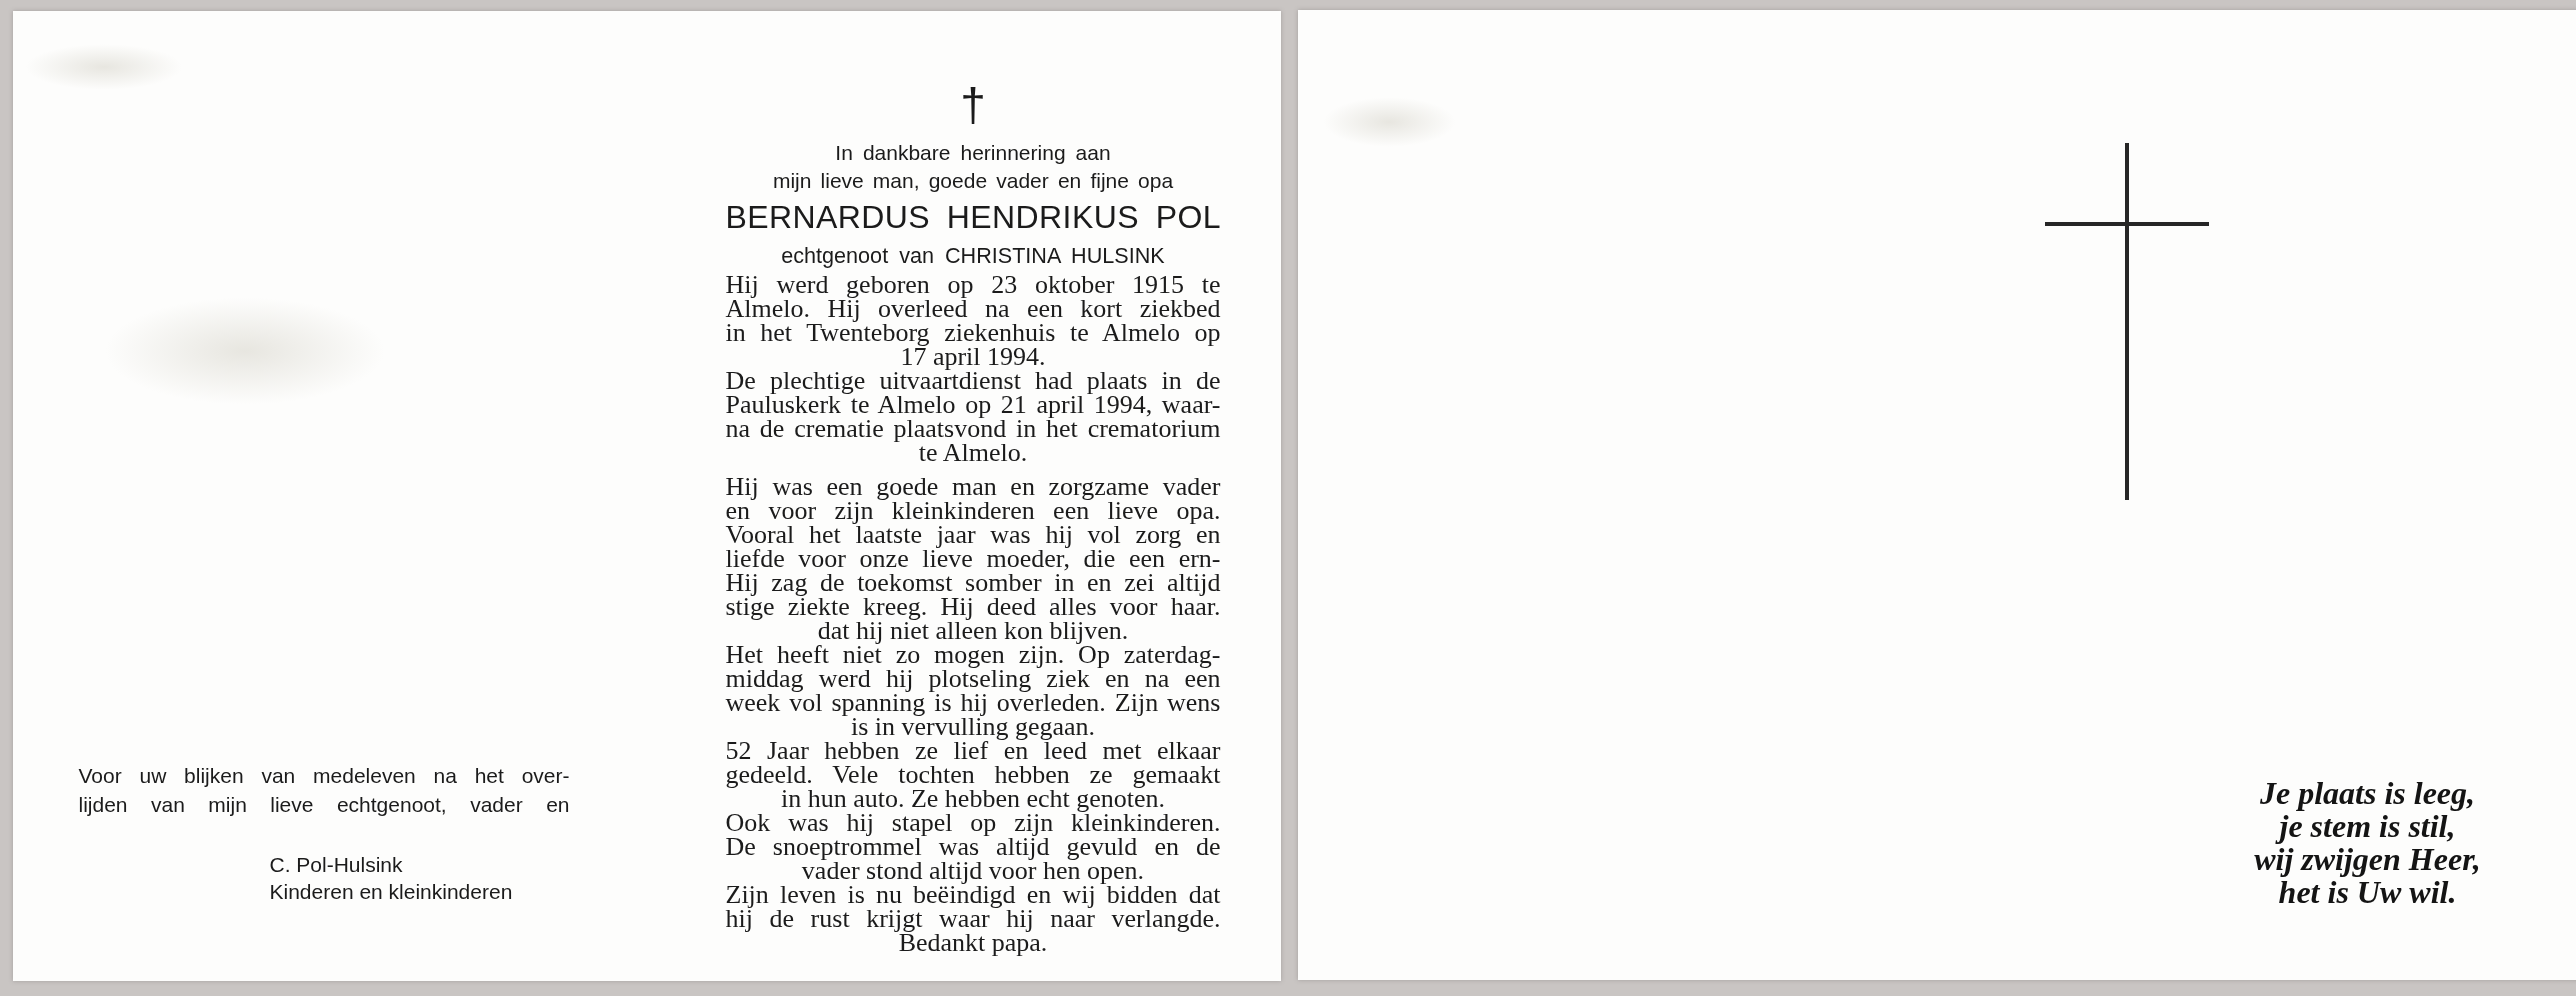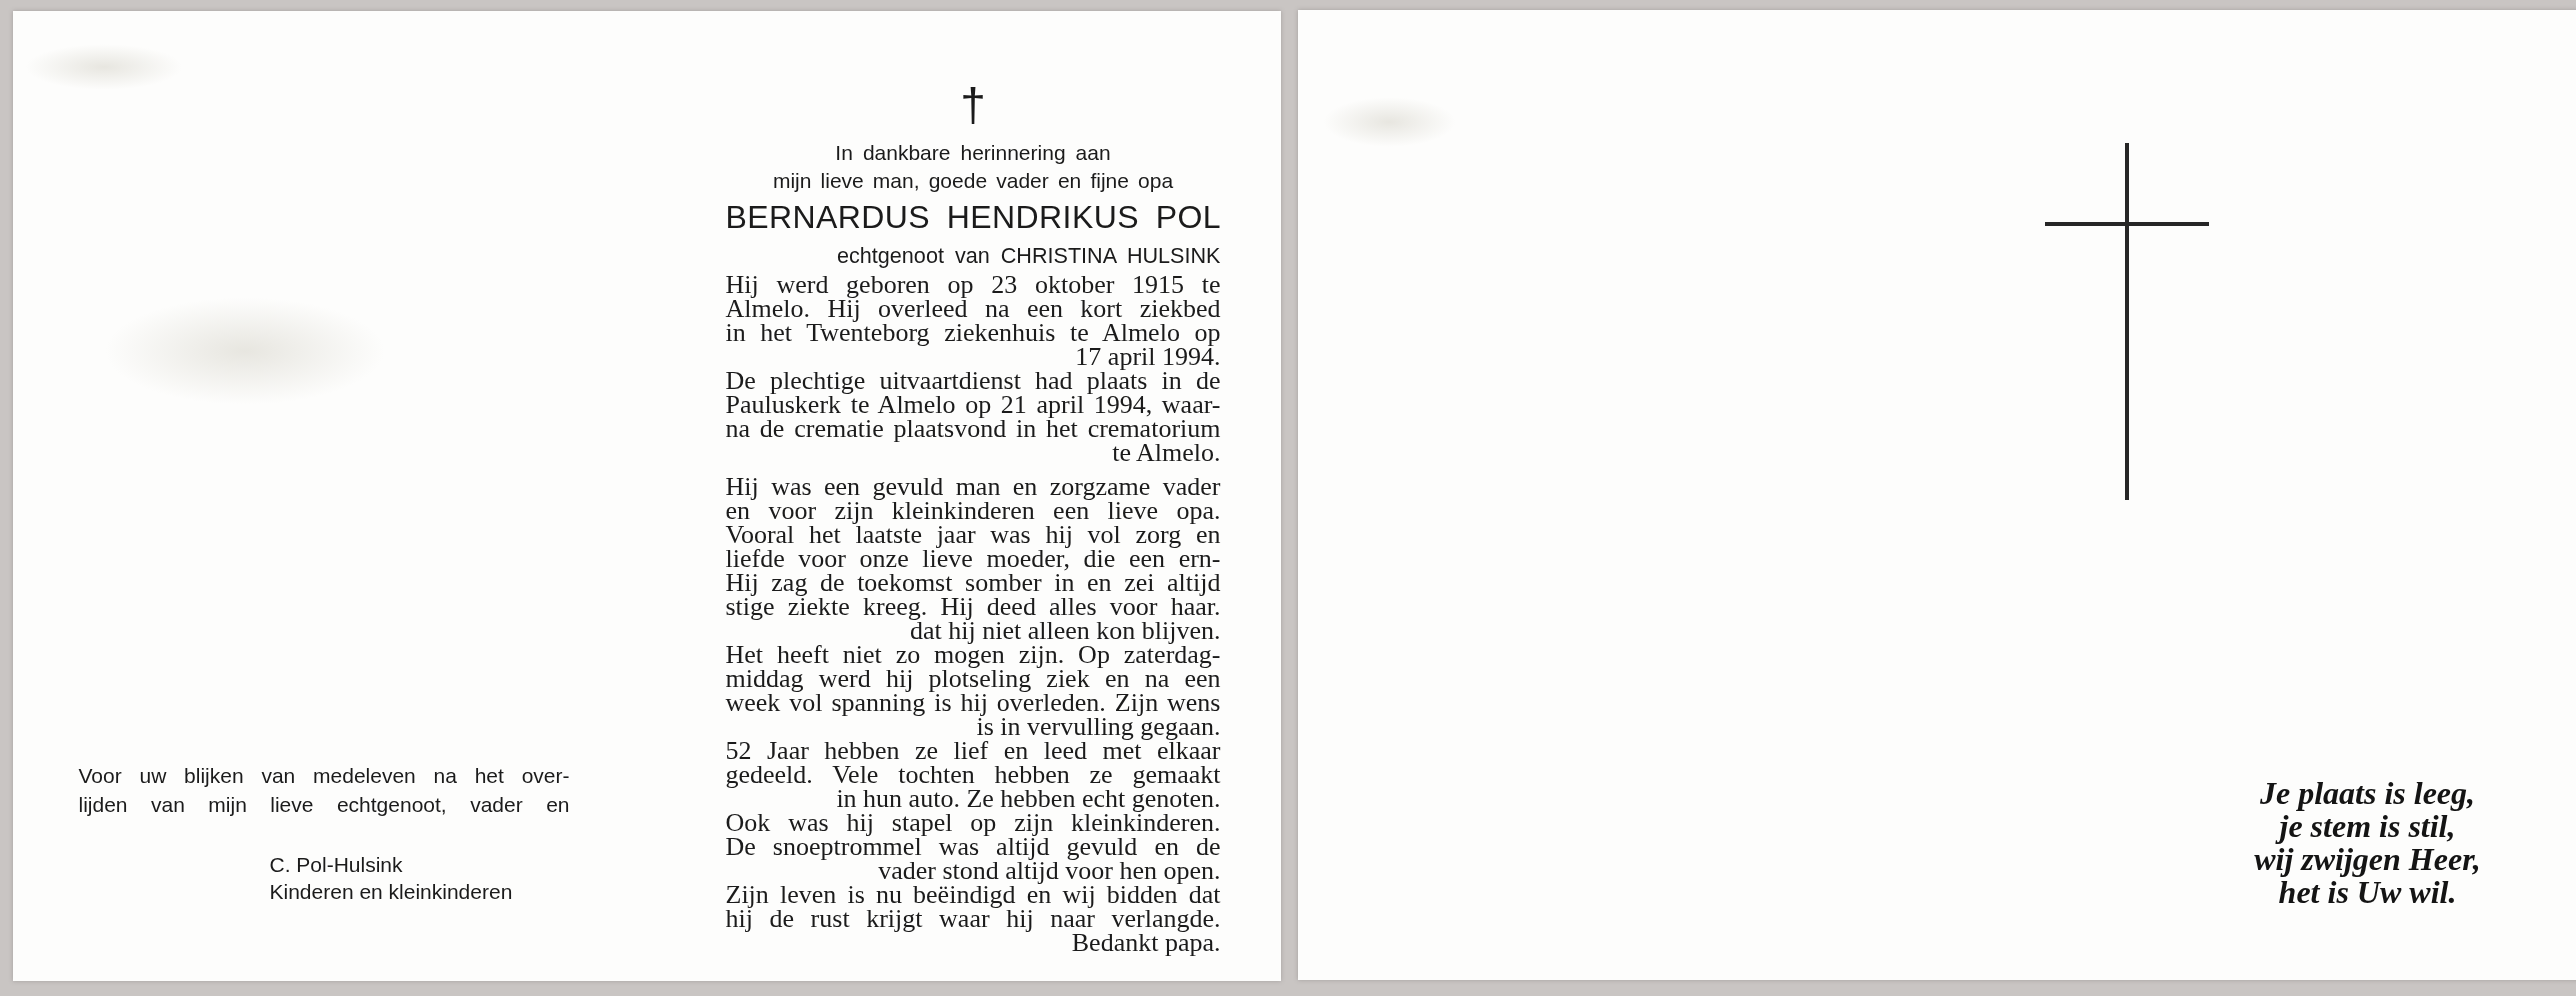--- a/index.html
+++ b/index.html
@@ -19,25 +19,25 @@
   .smudge{position:absolute;border-radius:50%;
     background:radial-gradient(ellipse at center, rgba(205,202,190,0.45), rgba(205,202,190,0) 70%);
     pointer-events:none;}
 
   
   .col{position:absolute;left:713px;width:495px;}
   .dagger{top:71px;font-size:46px;line-height:1;text-align:center;}
   .intro1{top:130px;font-size:21px;word-spacing:4.2px;text-align:center;white-space:nowrap;}
   .intro2{top:158px;font-size:21px;word-spacing:3.3px;text-align:center;white-space:nowrap;}
   .name{top:188px;font-size:32px;word-spacing:7.5px;text-align:center;white-space:nowrap;letter-spacing:0.4px;}
-  .subtitle{top:232px;font-size:21.6px;word-spacing:5px;text-align:right;white-space:nowrap;}
+  .subtitle{top:232px;font-size:21.6px;word-spacing:5px;text-align:center;white-space:nowrap;}
   .bodyblock{font-size:26px;line-height:24px;font-family:Liberation Serif, serif;}
   .body-a{top:262px;}
   .body-b{top:464px;}
-  .bodyline{text-align:right;white-space:normal;}
+  .bodyline{text-align:center;white-space:normal;}
   .just{text-align:justify;text-align-last:justify;}
 
   
   .ack{position:absolute;left:66px;top:750px;width:491px;font-size:21px;line-height:29px;}
   .sig{position:absolute;left:257px;font-size:21px;white-space:nowrap;}
   .sig1{top:842px;}
   .sig2{top:869px;}
 
   
   .cross-v{position:absolute;left:827px;top:133px;width:4.2px;height:357px;background:#262626;}
@@ -78,21 +78,21 @@
         <div class="bodyline just">Almelo. Hij overleed na een kort ziekbed</div>
         <div class="bodyline just">in het Twenteborg ziekenhuis te Almelo op</div>
         <div class="bodyline">17 april 1994.</div>
         <div class="bodyline just">De plechtige uitvaartdienst had plaats in de</div>
         <div class="bodyline just">Pauluskerk te Almelo op 21 april 1994, waar-</div>
         <div class="bodyline just">na de crematie plaatsvond in het crematorium</div>
         <div class="bodyline">te Almelo.</div>
       </div>
     <div class="col bodyblock body-b">
 
-    <div class="bodyline just">Hij was een gevuld man en zorgzame vader</div>
+    <div class="bodyline just">Hij was een goede man en zorgzame vader</div>
         <div class="bodyline just">en voor zijn kleinkinderen een lieve opa.</div>
         <div class="bodyline just">Vooral het laatste jaar was hij vol zorg en</div>
         <div class="bodyline just">liefde voor onze lieve moeder, die een ern-</div>
         <div class="bodyline just">Hij zag de toekomst somber in en zei altijd</div>
         <div class="bodyline just">stige ziekte kreeg. Hij deed alles voor haar.</div>
         <div class="bodyline">dat hij niet alleen kon blijven.</div>
         <div class="bodyline just">Het heeft niet zo mogen zijn. Op zaterdag-</div>
         <div class="bodyline just">middag werd hij plotseling ziek en na een</div>
         <div class="bodyline just">week vol spanning is hij overleden. Zijn wens</div>
         <div class="bodyline">is in vervulling gegaan.</div>

